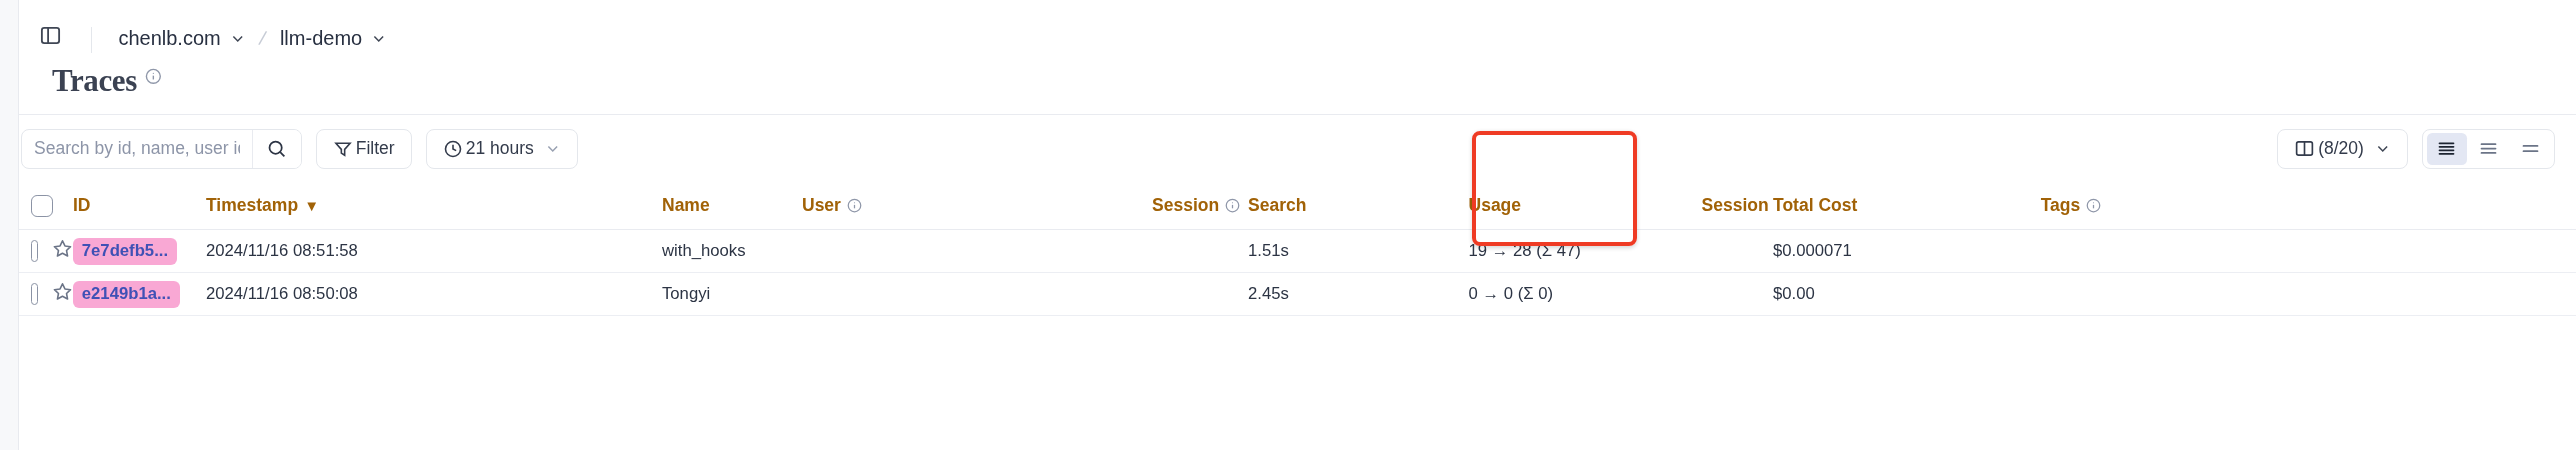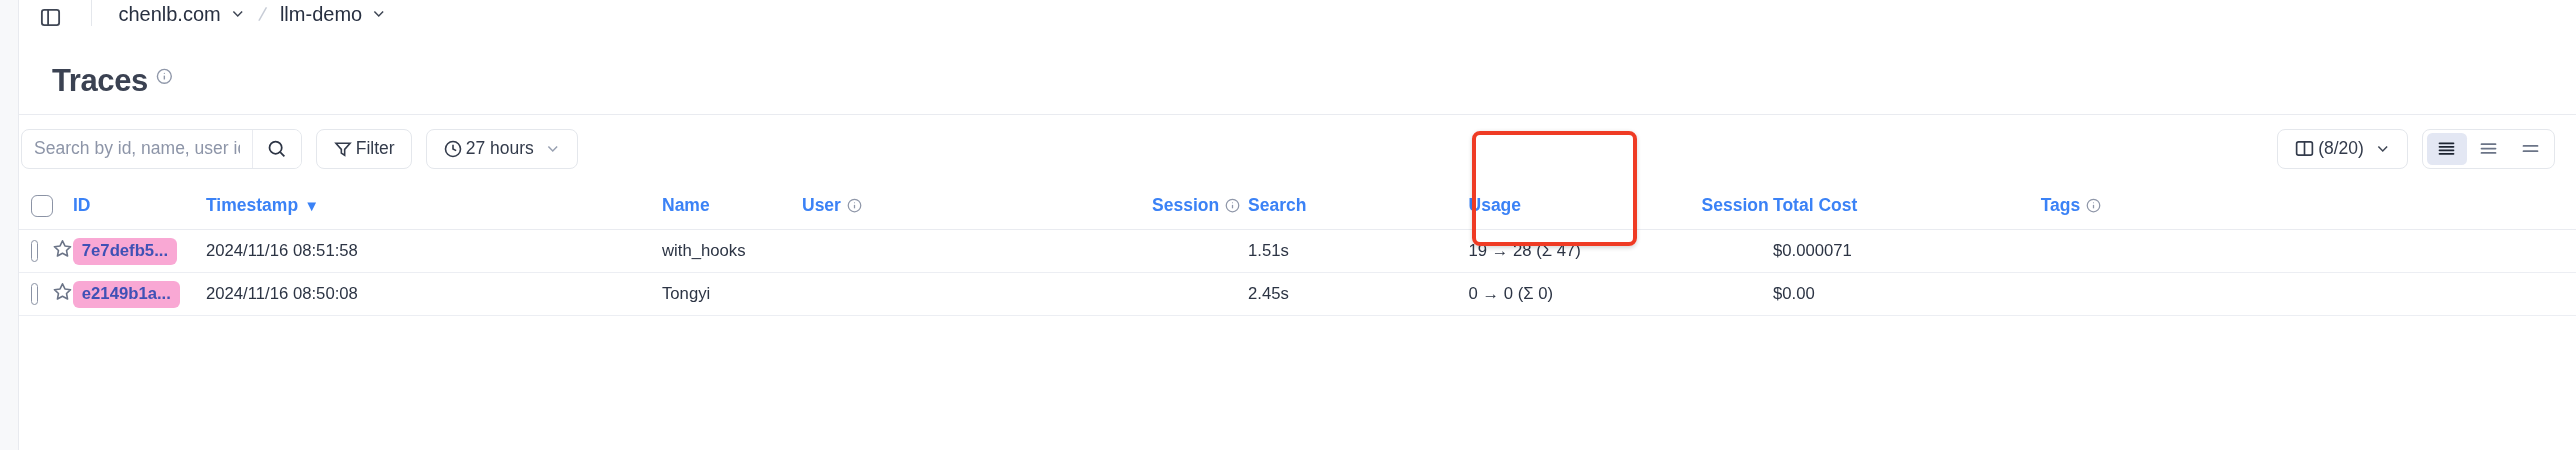--- a/index.html
+++ b/index.html
@@ -18,21 +18,21 @@
     background: #f7f8fa;
     border-right: 0.9px solid #e8eaef;
     flex: 0 0 19px;
   }
   .content { flex: 1 1 auto; min-width: 0; position: relative; }
 
   
   .topbar {
     height: 53px;
     display: flex;
-    align-items: flex-start;
+    align-items: flex-end;
     padding: 0 0 0 14px;
     gap: 23px;
   }
   .icon-btn {
     width: 35px; height: 35px;
     display: flex; align-items: center; justify-content: center;
     border-radius: 6.1px;
   }
   .vdiv { width: 0.9px; height: 26px; background: #e4e7ec; }
   .crumbs { display: flex; align-items: center; gap: 8.8px; }
@@ -43,21 +43,21 @@
   }
   .crumb-sep { color: #c7ccd6; font-size: 20px; transform: rotate(14deg); padding: 0 1.8px; }
 
   
   .titlewrap {
     padding: 12.3px 0 17.5px 33px;
     display: flex; align-items: flex-start; gap: 8px;
   }
   .page-title {
     font-size: 31px; font-weight: bold; color: #3b4252;
-    letter-spacing: -0.4px; line-height: 1;
+    letter-spacing: -0.4px; line-height: 1; font-family: Liberation Serif, serif;
   }
   .info-sup { margin-top: 2.6px; }
 
   .hr { height: 0.9px; background: #e9ebf0; width: 100%; }
 
   
   .toolbar {
     height: 68px;
     display: flex; align-items: center;
     padding: 0 21px 0 1.8px;
@@ -112,21 +112,21 @@
     display: flex; align-items: center; justify-content: center;
     border-radius: 5.3px;
   }
   .seg.active { background: #e3e7f3; }
 
   
   table { width: 100%; border-collapse: collapse; table-layout: fixed; }
   thead th {
     text-align: left;
     font-size: 17.5px; font-weight: bold;
-    color: #3b82f6;
+    color: #a16207;
     padding: 12.3px 0 12.3px 0;
     border-bottom: 0.9px solid #e9ebf0;
     white-space: nowrap;
   }
   th .hd { display: flex; align-items: center; gap: 6.1px; }
   tbody td {
     font-size: 16.7px;
     color: #2c3444;
     padding: 0;
     height: 43px;
@@ -227,21 +227,21 @@
           <polygon points="3.5 5 20.5 5 14 12.5 14 19.5 10 17 10 12.5"></polygon>
         </svg>
         <span>Filter</span>
       </div>
 
       <div class="tbtn">
         <svg width="20" height="20" viewBox="0 0 24 24" fill="none" stroke="#333b4b" stroke-width="1.9">
           <circle cx="12" cy="12" r="9"></circle>
           <polyline points="12 6.8 12 12 15.8 14"></polyline>
         </svg>
-        <span>27 hours</span>
+        <span>21 hours</span>
         <svg width="17.5" height="17.5" viewBox="0 0 24 24" fill="none" stroke="#98a0b1" stroke-width="2.1" style="margin-left:7px">
           <polyline points="6 9 12 15 18 9"></polyline>
         </svg>
       </div>
 
       <div class="spacer"></div>
 
       <div class="tbtn">
         <svg width="21" height="21" viewBox="0 0 24 24" fill="none" stroke="#333b4b" stroke-width="1.9">
           <rect x="3" y="4.5" width="18" height="15" rx="2.2"></rect>

